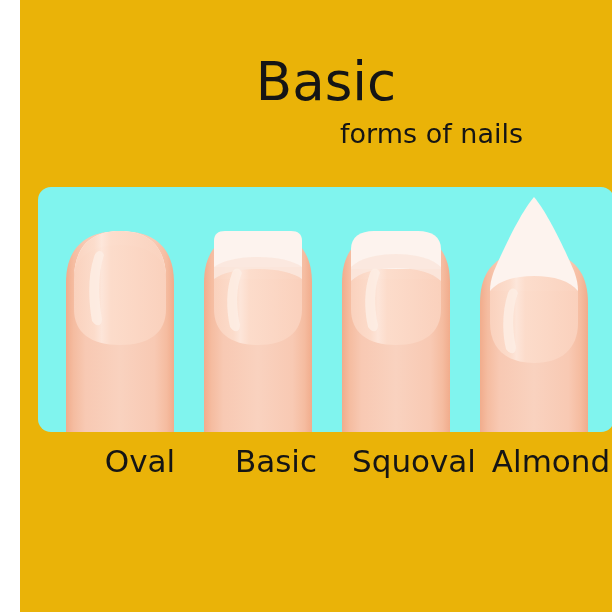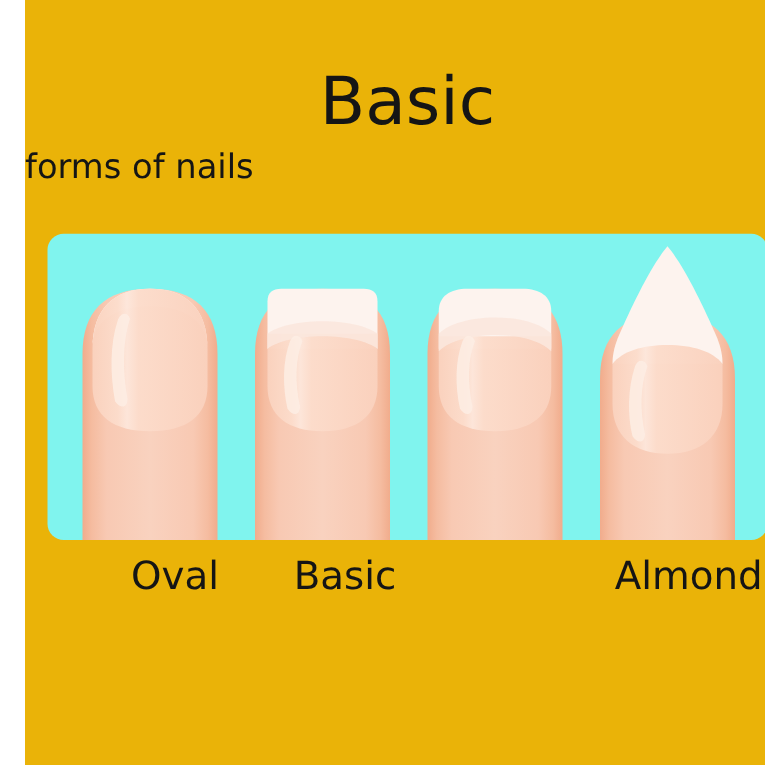--- a/index.html
+++ b/index.html
@@ -31,21 +31,21 @@
     font-size: 53px;
     font-weight: 400;
     letter-spacing: 0px;
     color: #151515;
     line-height: 1;
   }
   .subtitle {
     position: absolute;
     left: 0; top: 118px;
     width: 503px;
-    text-align: left;
+    text-align: right;
     font-size: 27px;
     font-weight: 400;
     color: #151515;
     line-height: 1.18;
   }
   .panel {
     position: absolute;
     left: 18px;
     top: 187px;
     width: 576px;
@@ -209,16 +209,17 @@
         <path d="M26,104 C34,94 50,89 70,89 C90,89 106,94 114,104 L114,136 C114,162 97,176 70,176 C43,176 26,162 26,136 Z" fill="url(#plateAlmond)" opacity="0.97"></path>
         <path d="M44,106 C38,124 38,146 42,162 C46,168 52,168 52,160 C48,142 48,122 54,106 C52,100 46,100 44,106 Z" fill="#FDEDE4" opacity="0.85"></path>
       </svg>
     </div>
 
   </div>
 
   <div class="labels">
     <div class="label" style="left:22px;">Oval</div>
     <div class="label" style="left:158px;">Basic</div>
+    <div class="label" style="left:296px;">Squoval</div>
     <div class="label" style="left:433px;">Almond</div>
   </div>
 
 </div>
 
 </body></html>

